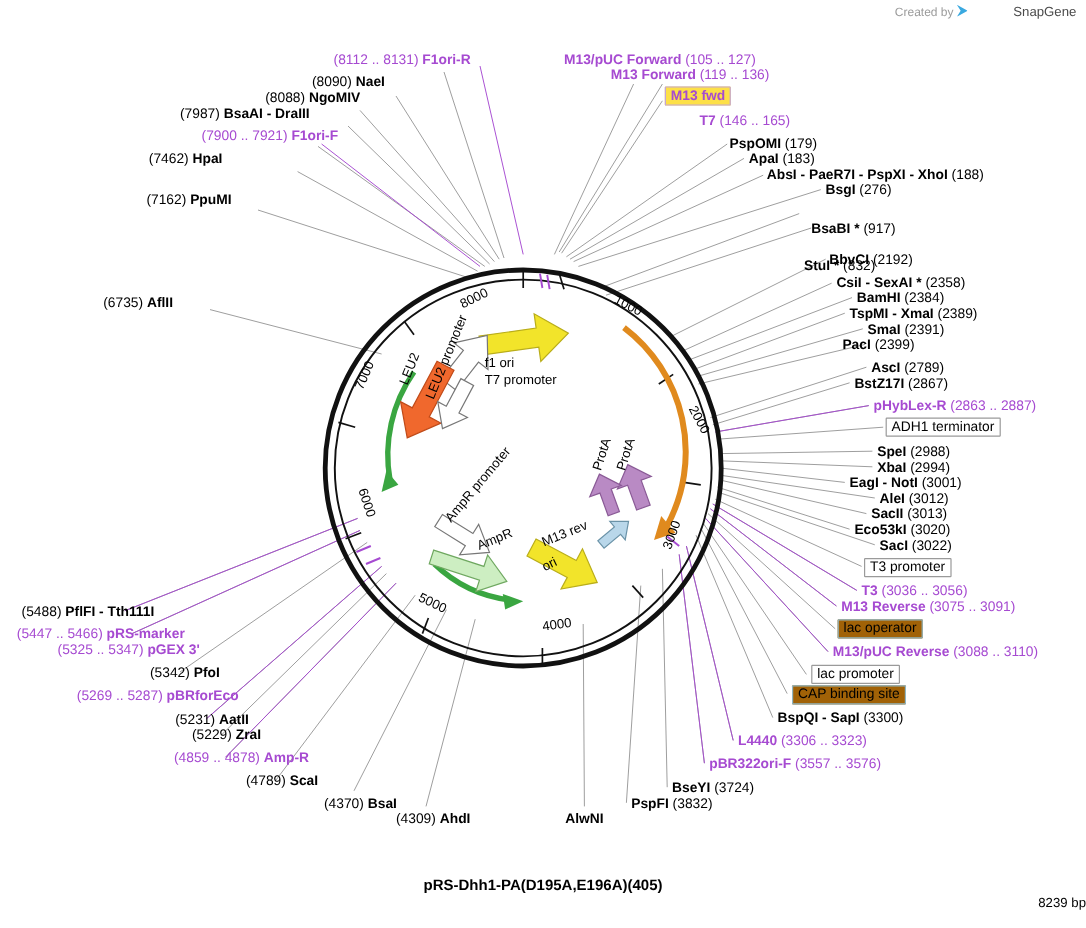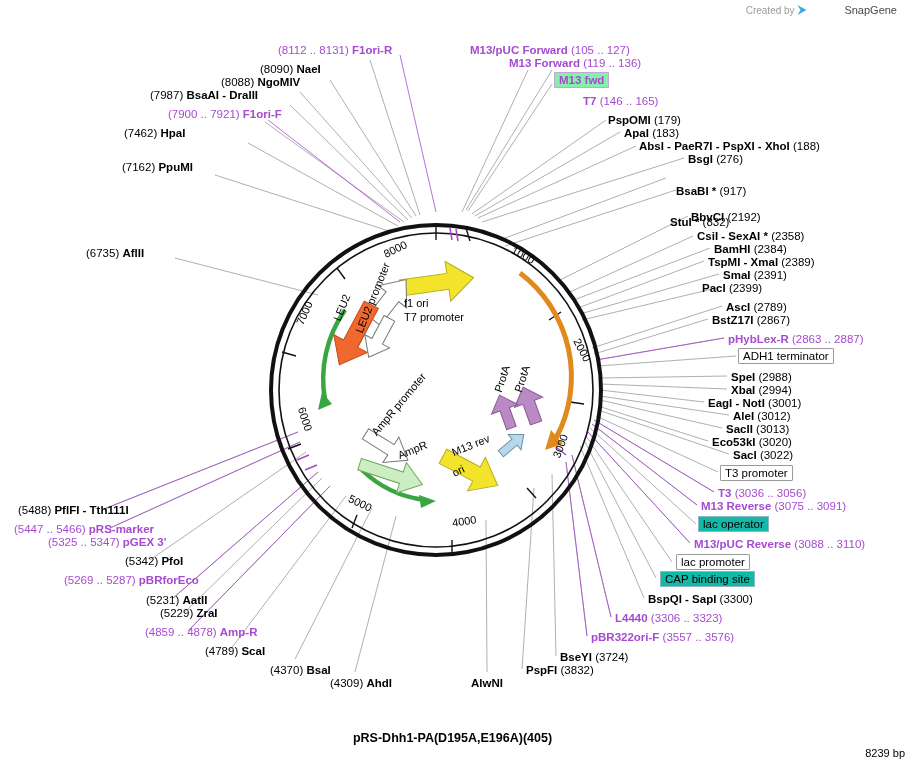--- a/index.html
+++ b/index.html
@@ -13,22 +13,22 @@
   }
   .lbl{position:absolute;white-space:nowrap;font-size:11.5px;line-height:13px;}
   .b{font-weight:bold;}
   .pos{font-weight:normal;color:#000;}
   .purple{color:#a64ad1;}
   .purple-b{color:#a64ad1;font-weight:bold;}
   .boxed{
     border:1px solid #9a9a9a;background:#ffffff;padding:1px 4px;
     font-size:11.5px;border-radius:1px;
   }
-  .boxed.blue{background:#14b8a6;border-color:#8fb6c4;}
-  .boxed.purple-bg{background:#86efac;border-color:#c3a5d8;}
+  .boxed.blue{background:#a16207;border-color:#8fb6c4;}
+  .boxed.purple-bg{background:#fde047;border-color:#c3a5d8;}
   .brand{
     position:absolute;right:8px;top:4px;font-size:10px;color:#9b9b9b;
   }
   .brand .sg{color:#4a4a4a;font-weight:normal;font-size:11px;padding-left:36px;}
   .sglogo{display:inline-block;width:9px;height:10px;background:#3aa9e0;
      clip-path:polygon(0 0,100% 50%,0 100%,35% 50%);vertical-align:-1px;margin-right:2px;}
   #title{
     position:absolute;left:0;right:0;bottom:28px;text-align:center;
     font-weight:bold;font-size:12.5px;
   }

